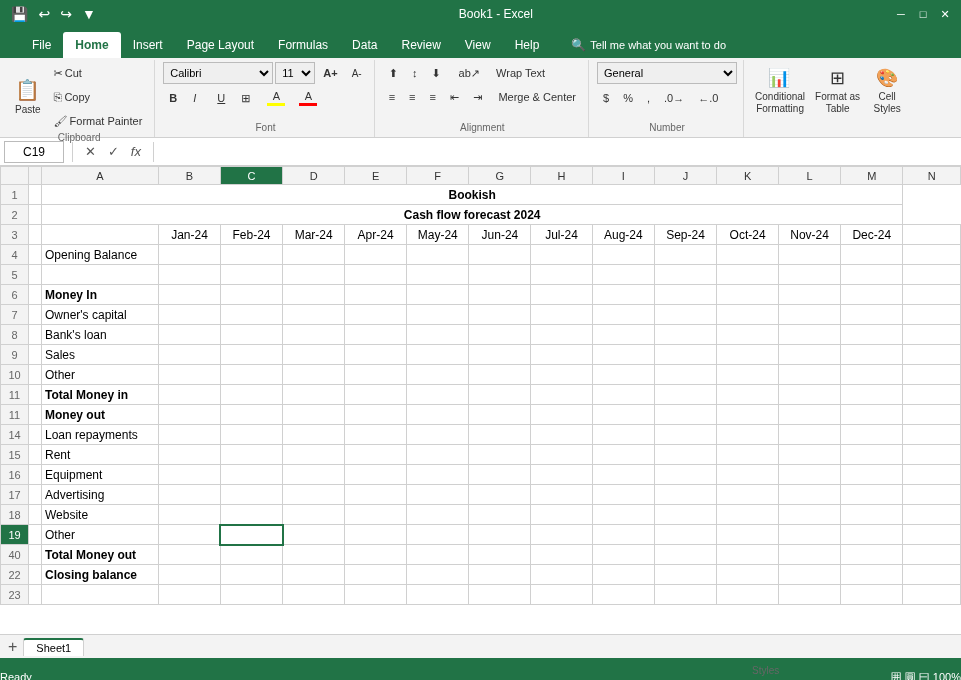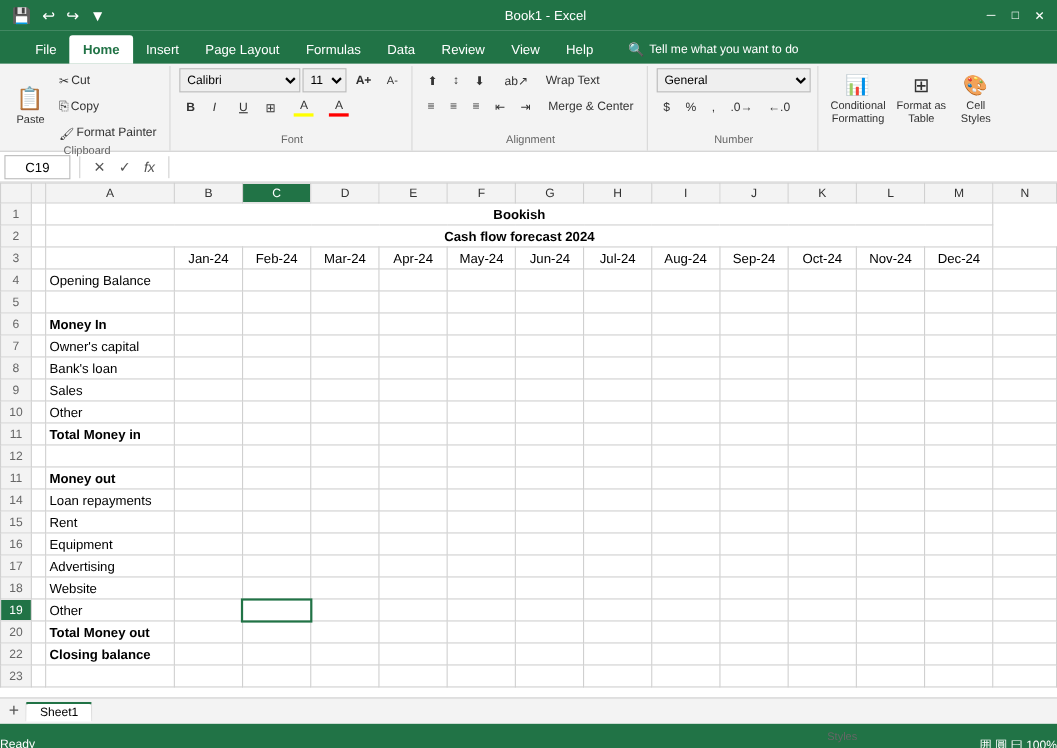--- a/index.html
+++ b/index.html
@@ -661,38 +661,20 @@
             <td></td>
           <td></td>
             <td></td>
           <td></td>
             <td></td>
           <td></td>
             <td></td>
           <td></td>
         </tr>
 
-        <tr>
-          <td class="row-header">12</td>
-          <td></td>
-          <td></td>
-          <td></td>
-            <td></td>
-          <td></td>
-            <td></td>
-          <td></td>
-            <td></td>
-          <td></td>
-            <td></td>
-          <td></td>
-            <td></td>
-          <td></td>
-            <td></td>
-          <td></td>
-        </tr>
 
         <tr>
           <td class="row-header">11</td>
           <td></td>
           <td style="font-weight:bold;">Money out</td>
           <td></td>
             <td></td>
           <td></td>
             <td></td>
           <td></td>
@@ -814,21 +796,21 @@
           <td></td>
             <td></td>
           <td></td>
             <td></td>
           <td></td>
             <td></td>
           <td></td>
         </tr>
 
         <tr>
-          <td class="row-header">20</td>
+          <td class="row-header">40</td>
           <td></td>
           <td style="font-weight:bold;">Total Money out</td>
           <td></td>
             <td></td>
           <td></td>
             <td></td>
           <td></td>
             <td></td>
           <td></td>
             <td></td>

